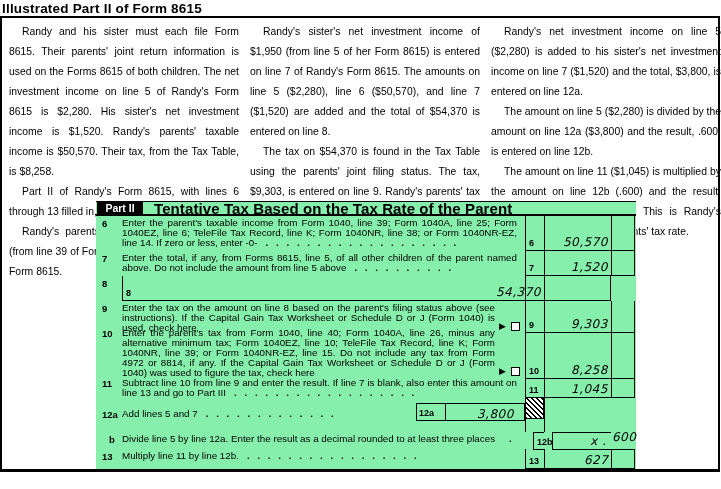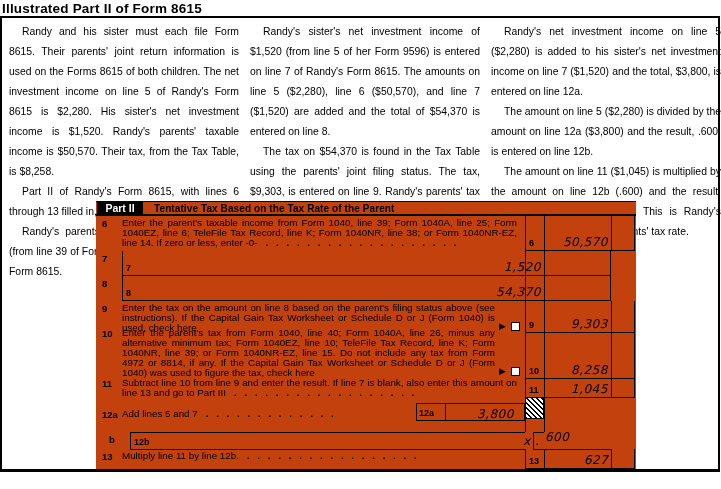--- a/index.html
+++ b/index.html
@@ -28,35 +28,35 @@
   }
   .col {
     width: 230px; flex: 0 0 230px;
     font-size: 10.4px; line-height: 20px;
     text-align: justify;
   }
   .col p { text-indent: 13px; }
   
   .form {
     position: absolute; left: 94px; top: 183px; width: 540px;
-    background: #c2410c;
+    background: #86efac;
   }
   .form-header {
     display: flex; align-items: stretch;
     border-top: 1px solid #000; border-bottom: 2px solid #000;
     height: 15px;
   }
   .part-badge {
     background: #000; color: #fff;
     font-weight: bold; font-size: 10.5px;
     width: 46px; text-align: center; line-height: 13px;
     margin-left: 1px;
   }
   .part-title {
-    font-weight: bold; font-size: 10px; line-height: 13px;
+    font-weight: bold; font-size: 15px; line-height: 13px;
     margin-left: 11px; letter-spacing: 0.1px;
   }
   .frow {
     display: grid;
     grid-template-columns: 26px 403px 19px 67px 24px;
   }
   .c-num {
     font-size: 9.5px; font-weight: bold; padding: 2px 0 0 6px;
   }
   .c-num.sub { padding-left: 13px; }
@@ -133,21 +133,21 @@
 
 <div class="outer-box">
 
   <div class="columns">
     <div class="col">
       <p>Randy and his sister must each file Form 8615. Their parents' joint return information is used on the Forms 8615 of both children. The net investment income on line 5 of Randy's Form 8615 is $2,280. His sister's net investment income is $1,520. Randy's parents' taxable income is $50,570. Their tax, from the Tax Table, is $8,258.</p>
       <p>Part II of Randy's Form 8615, with lines 6 through 13 filled in, is shown here.</p>
       <p>Randy's parents' taxable income of $50,570 (from line 39 of Form 1040) is entered on line 6 of Form 8615.</p>
     </div>
     <div class="col">
-      <p>Randy's sister's net investment income of $1,520 (from line 5 of her Form 9596) is entered on line 7 of Randy's Form 8615. The amounts on line 5 ($2,280), line 6 ($50,570), and line 7 ($1,520) are added and the total of $54,370 is entered on line 8.</p>
+      <p>Randy's sister's net investment income of $1,950 (from line 5 of her Form 8615) is entered on line 7 of Randy's Form 8615. The amounts on line 5 ($2,280), line 6 ($50,570), and line 7 ($1,520) are added and the total of $54,370 is entered on line 8.</p>
       <p>The tax on $54,370 is found in the Tax Table using the parents' joint filing status. The tax, $9,303, is entered on line 9. Randy's parents' tax of $8,258 (from line 40 of Form 1040) is entered on line 10 and is subtracted from the amount on line 9. The difference, $1,045, is entered on line 11.</p>
     </div>
     <div class="col">
       <p>Randy's net investment income on line 5 ($2,280) is added to his sister's net investment income on line 7 ($1,520) and the total, $3,800, is entered on line 12a.</p>
       <p>The amount on line 5 ($2,280) is divided by the amount on line 12a ($3,800) and the result, .600, is entered on line 12b.</p>
       <p>The amount on line 11 ($1,045) is multiplied by the amount on line 12b (.600) and the result, $627, is entered on line 13. This is Randy's tentative tax based on his parents' tax rate.</p>
     </div>
   </div>
 
   <div class="form">
@@ -162,20 +162,21 @@
       <div class="c-desc"><span>Enter the parent's taxable income from Form 1040, line 39; Form 1040A, line 25; Form 1040EZ, line 6; TeleFile Tax Record, line K; Form 1040NR, line 38; or Form 1040NR-EZ, line 14. If zero or less, enter -0-</span><span class="dots">. . . . . . . . . . . . . . . . . . .</span></div>
       <div class="c-box">6</div>
       <div class="c-amt">
           <span class="hand">50,570</span>
         </div>
       <div class="c-cents"></div>
     </div>
 
     <div class="frow" style="height:25px">
       <div class="c-num">7</div>
+      <div class="c-desc"><span>Enter the total, if any, from Forms 8615, line 5, of all other children of the parent named above. Do not include the amount from line 5 above</span><span class="dots">. . . . . . . . . .</span></div>
       <div class="c-box">7</div>
       <div class="c-amt">
           <span class="hand">1,520</span>
         </div>
       <div class="c-cents"></div>
     </div>
 
     <div class="frow" style="height:25px">
       <div class="c-num">8</div>
       <div class="c-box">8</div>
@@ -231,20 +232,21 @@
       </div>
       <div class="c-box">
           <span class="hatch"></span>
         </div>
       <div class="c-amt"></div>
       <div class="c-cents"></div>
     </div>
 
     <div class="frow row-12b" style="height:17px">
       <div class="c-num sub">b</div>
+      <div class="c-desc"><span>Divide line 5 by line 12a. Enter the result as a decimal rounded to at least three places</span><span class="dots" style="margin-left:14px">.</span></div>
       <div class="c-box">12b</div>
       <div class="c-amt">
           <span class="hand"><span class="gap-13">x</span><span>.</span></span>
         </div>
       <div class="c-cents">
           <span class="cents-val">
             <span class="hand" style="position:relative;top:-2px">600</span>
           </span>
         </div>
     </div>

